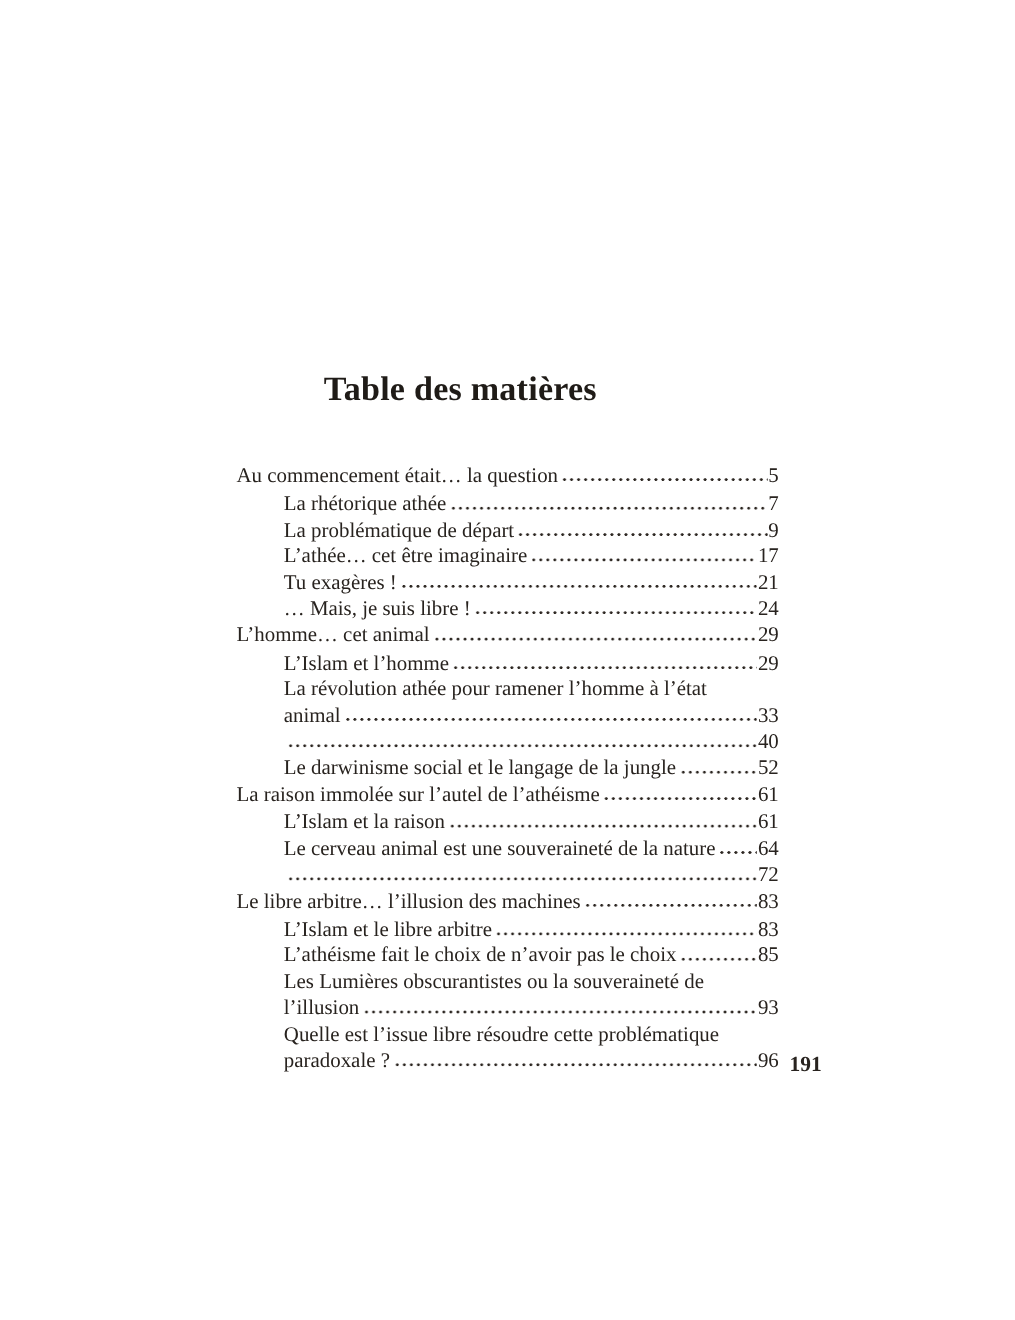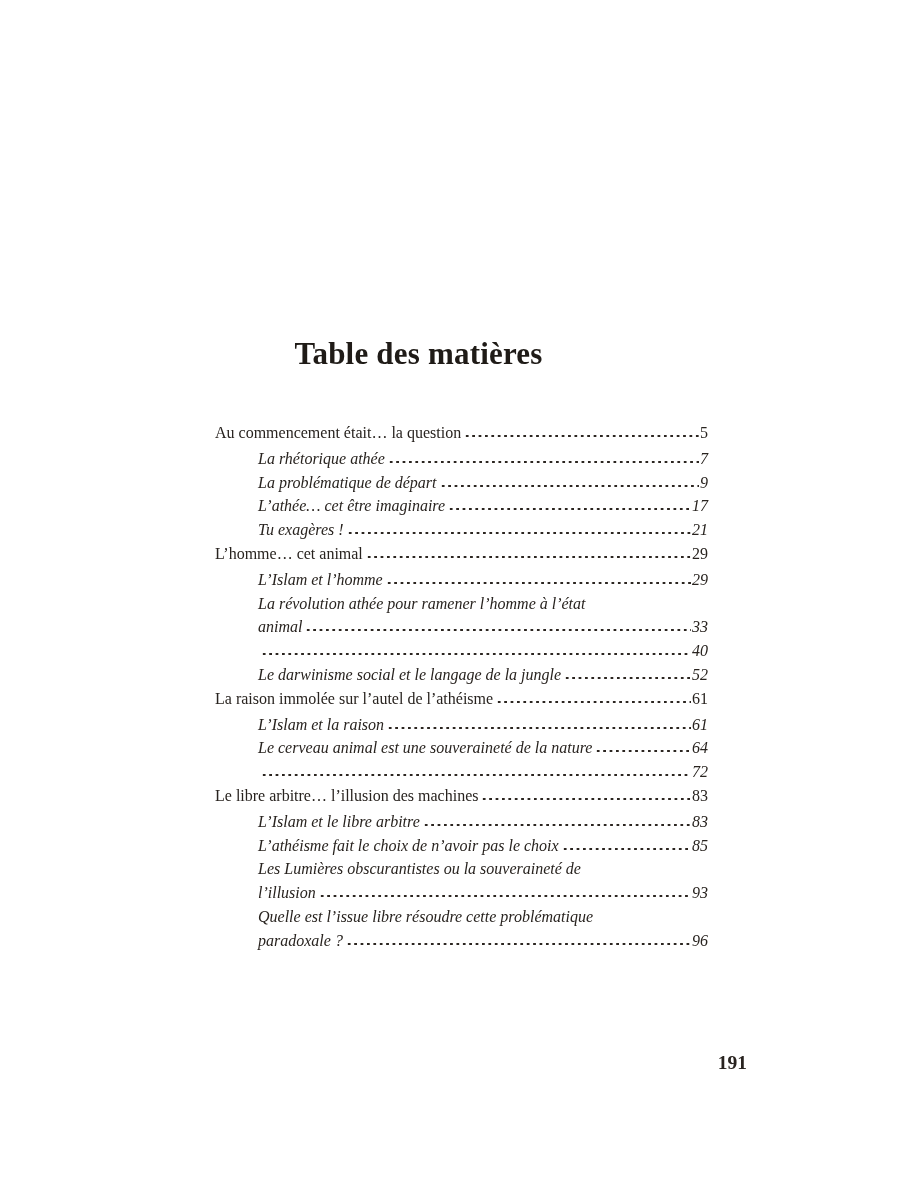--- a/index.html
+++ b/index.html
@@ -26,42 +26,42 @@
   }
   .toc {
     position: absolute;
     top: 421px;
     left: 215px;
     width: 493px;
   }
   .toc-row {
     display: flex;
     align-items: baseline;
-    font-size: 16px;
+    font-size: 19px;
     line-height: 23.8px;
     white-space: nowrap;
   }
   .toc-row.level-0 { margin-top: 0; margin-bottom: 2px; }
   .toc-row.level-0:first-child { margin-top: 0; }
-  .toc-row.level-1 { padding-left: 43px; font-style: italic; }
+  .toc-row.level-1 { padding-left: 43px; }
   .toc-text { flex: 0 0 auto; }
   .toc-leader {
     flex: 1 1 auto;
     min-width: 6px;
     height: 4px;
     margin: 0 1px 0 3px;
     background-image: radial-gradient(circle at 50% 50%, #2b2520 1.15px, rgba(43,37,32,0) 1.5px);
     background-size: 6.4px 4px;
     background-repeat: repeat-x;
     background-position: left bottom;
   }
   .toc-page { flex: 0 0 auto; }
   .folio {
     position: absolute;
-    top: 1052px;
+    top: 958px;
     left: 0;
     width: 747px;
     text-align: right;
     font-size: 19.5px;
     font-weight: bold;
     color: #28231f;
   }
 </style>
 </head>
 <body>
@@ -86,20 +86,25 @@
   </div>
       <div class="toc-row level-1">
     <span class="toc-text">L’athée… cet être imaginaire</span>
     <span class="toc-leader"></span>
     <span class="toc-page">17</span>
   </div>
       <div class="toc-row level-1">
     <span class="toc-text">Tu exagères !</span>
     <span class="toc-leader"></span>
     <span class="toc-page">21</span>
+  </div>
+      <div class="toc-row level-1">
+    <span class="toc-text">… Mais, je suis libre !</span>
+    <span class="toc-leader"></span>
+    <span class="toc-page">24</span>
   </div>
       <div class="toc-row level-0">
     <span class="toc-text">L’homme… cet animal</span>
     <span class="toc-leader"></span>
     <span class="toc-page">29</span>
   </div>
       <div class="toc-row level-1">
     <span class="toc-text">L’Islam et l’homme</span>
     <span class="toc-leader"></span>
     <span class="toc-page">29</span>

